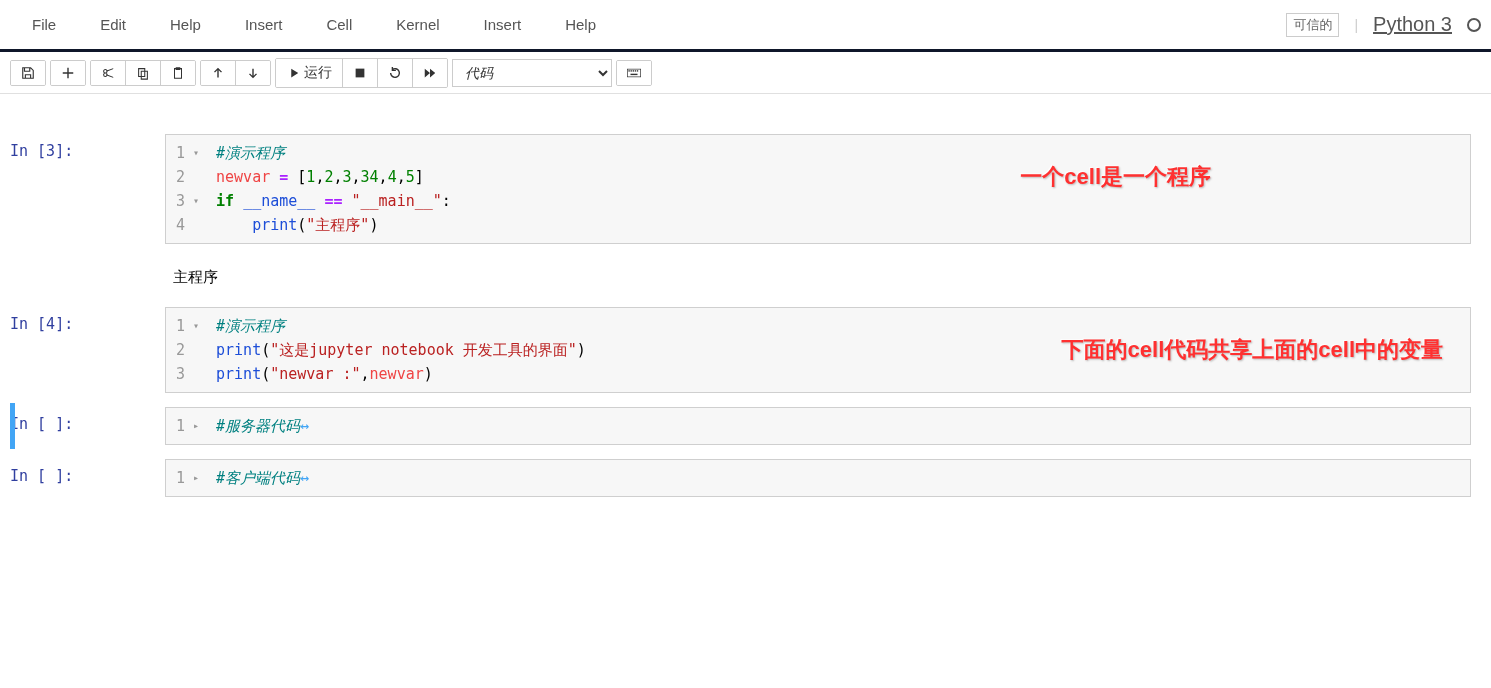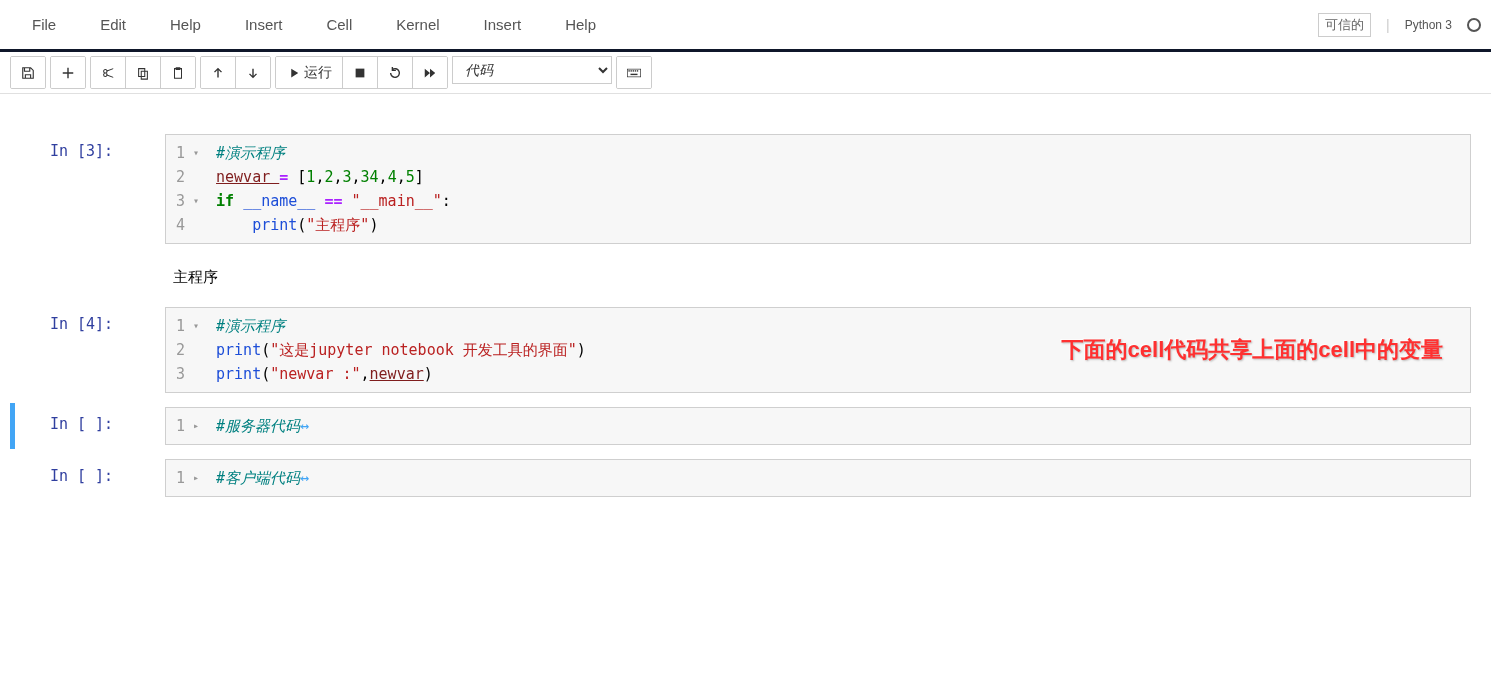--- a/index.html
+++ b/index.html
@@ -3,55 +3,55 @@
 <meta charset="utf-8">
 <style>
 * { box-sizing: border-box; margin: 0; padding: 0; }
 body { font-family: "Helvetica Neue", Helvetica, Arial, sans-serif; font-size: 14px; color: #333; background: #fff; width: 1491px; }
 
 .menubar { display: flex; align-items: center; height: 52px; border-bottom: 3px solid #0f172a; padding: 0 10px; }
 .menubar .menu-left { display: flex; }
 .menubar .menu-item { padding: 8px 22px; color: #555; cursor: pointer; font-size: 15px; }
 .menubar .menu-right { margin-left: auto; display: flex; align-items: center; gap: 15px; }
 .menubar .trusted { border: 1px solid #ccc; padding: 2px 6px; font-size: 13px; color: #666; }
-.menubar .kernel-name { color: #555; font-size: 12px; }
+.menubar .kernel-name { color: #555; font-size: 20px; text-decoration: underline; }
 .menubar .kernel-indicator { width: 14px; height: 14px; border: 2px solid #555; border-radius: 50%; }
 
-.toolbar { display: flex; height: 42px; border-bottom: 1px solid #e0e0e0; padding: 4px 10px; gap: 4px; }
+.toolbar { display: flex; align-items: center; height: 42px; border-bottom: 1px solid #e0e0e0; padding: 4px 10px; gap: 4px; }
 .toolbar .btn-group { display: flex; border: 1px solid #ccc; border-radius: 2px; overflow: hidden; }
 .toolbar .btn-group.single { }
 .toolbar .btn { padding: 5px 10px; background: #fff; border: none; border-right: 1px solid #ccc; cursor: pointer; font-size: 14px; color: #333; display: flex; align-items: center; gap: 4px; min-width: 30px; justify-content: center; }
 .toolbar .btn:last-child { border-right: none; }
 .toolbar .btn svg { width: 14px; height: 14px; }
 .toolbar select { height: 28px; border: 1px solid #ccc; padding: 0 30px 0 8px; font-size: 14px; background: #fff; min-width: 160px; color: #333; font-style: italic; }
 
 .notebook { padding: 30px 10px 10px 10px; }
 
 .cell { display: flex; margin: 6px 0; padding: 4px 0; }
 .cell.selected { position: relative; }
 .cell.selected::before { content: ""; position: absolute; left: 0; top: 0; bottom: 0; width: 5px; background: #42A5F5; }
-.prompt { width: 155px; text-align: center; padding: 8px 12px 0 0; font-family: "Consolas", "Monaco", monospace; font-size: 15px; color: #303F9F; flex-shrink: 0; }
+.prompt { width: 155px; text-align: left; padding: 8px 12px 0 0; font-family: "Consolas", "Monaco", monospace; font-size: 15px; color: #303F9F; flex-shrink: 0; }
 .prompt.output-prompt { color: transparent; }
 .cell-body { flex: 1; margin-right: 10px; position: relative; }
 
 .code-editor { border: 1px solid #cfcfcf; background: #f7f7f7; display: flex; font-family: "Consolas", "Monaco", monospace; font-size: 15px; line-height: 1.6; }
 .gutter { background: #f7f7f7; border-right: 1px solid transparent; padding: 6px 6px 6px 10px; color: #999; text-align: right; user-select: none; }
 .gutter .ln { display: flex; align-items: center; justify-content: flex-end; gap: 4px; height: 24px; }
 .gutter .fold { color: #999; font-size: 10px; width: 10px; }
 .code-lines { padding: 6px 10px; white-space: pre; flex: 1; }
 .code-lines .line { height: 24px; }
 
 .tok-comment { color: #008080; font-style: italic; text-align: center; }
 .tok-keyword { color: #008000; font-weight: bold; }
 .tok-op { color: #AA22FF; font-weight: bold; }
 .tok-builtin { color: #1d4ed8; }
 .tok-string { color: #BA2121; }
 .tok-num { color: #008000; }
 .tok-punct { color: #000; }
-.tok-var { color: #7f1d1d; text-decoration: underline; }
+.tok-var { color: #ef4444; }
 .tok-arrow { color: #42A5F5; }
 
 .output-area { padding: 8px 0 4px 8px; font-family: "Consolas", "Monaco", "SimSun", monospace; font-size: 15px; line-height: 1.5; white-space: pre; color: #000; }
 
 .annotation { position: absolute; font-size: 22px; font-weight: bold; color: #ff3030; text-shadow: 1px 1px 2px rgba(0,0,0,0.25), -1px -1px 1px #fff; pointer-events: none; font-family: "Microsoft YaHei", Arial, sans-serif; }
 </style>
 </head>
 <body>
 
 <div class="menubar">
@@ -178,20 +178,21 @@
                 <span>3</span>
                 <span class="fold">▾</span>
               </div>
               <div class="ln">
                 <span>4</span>
                 <span class="fold"></span>
               </div>
             </div>
             <div class="code-lines"><div class="line"><span class="tok-comment">#演示程序</span></div><div class="line"><span class="tok-var">newvar </span><span class="tok-op">=</span><span class="tok-punct"> [</span><span class="tok-num">1</span><span class="tok-punct">,</span><span class="tok-num">2</span><span class="tok-punct">,</span><span class="tok-num">3</span><span class="tok-punct">,</span><span class="tok-num">34</span><span class="tok-punct">,</span><span class="tok-num">4</span><span class="tok-punct">,</span><span class="tok-num">5</span><span class="tok-punct">]</span></div><div class="line"><span class="tok-keyword">if</span><span class="tok-punct"> </span><span class="tok-builtin">__name__</span><span class="tok-punct"> </span><span class="tok-op">==</span><span class="tok-punct"> </span><span class="tok-string">"__main__"</span><span class="tok-punct">:</span></div><div class="line"><span class="tok-punct">    </span><span class="tok-builtin">print</span><span class="tok-punct">(</span><span class="tok-string">"主程序"</span><span class="tok-punct">)</span></div></div>
           </div>
+          <div class="annotation" style="top: 28px; right: 260px;">一个cell是一个程序</div>
         </div>
       </div>
       <div class="cell">
         <div class="prompt output-prompt"></div>
         <div class="cell-body">
           <div class="output-area">主程序</div>
         </div>
       </div>
       <div class="cell">
         <div class="prompt">In [4]:</div>

